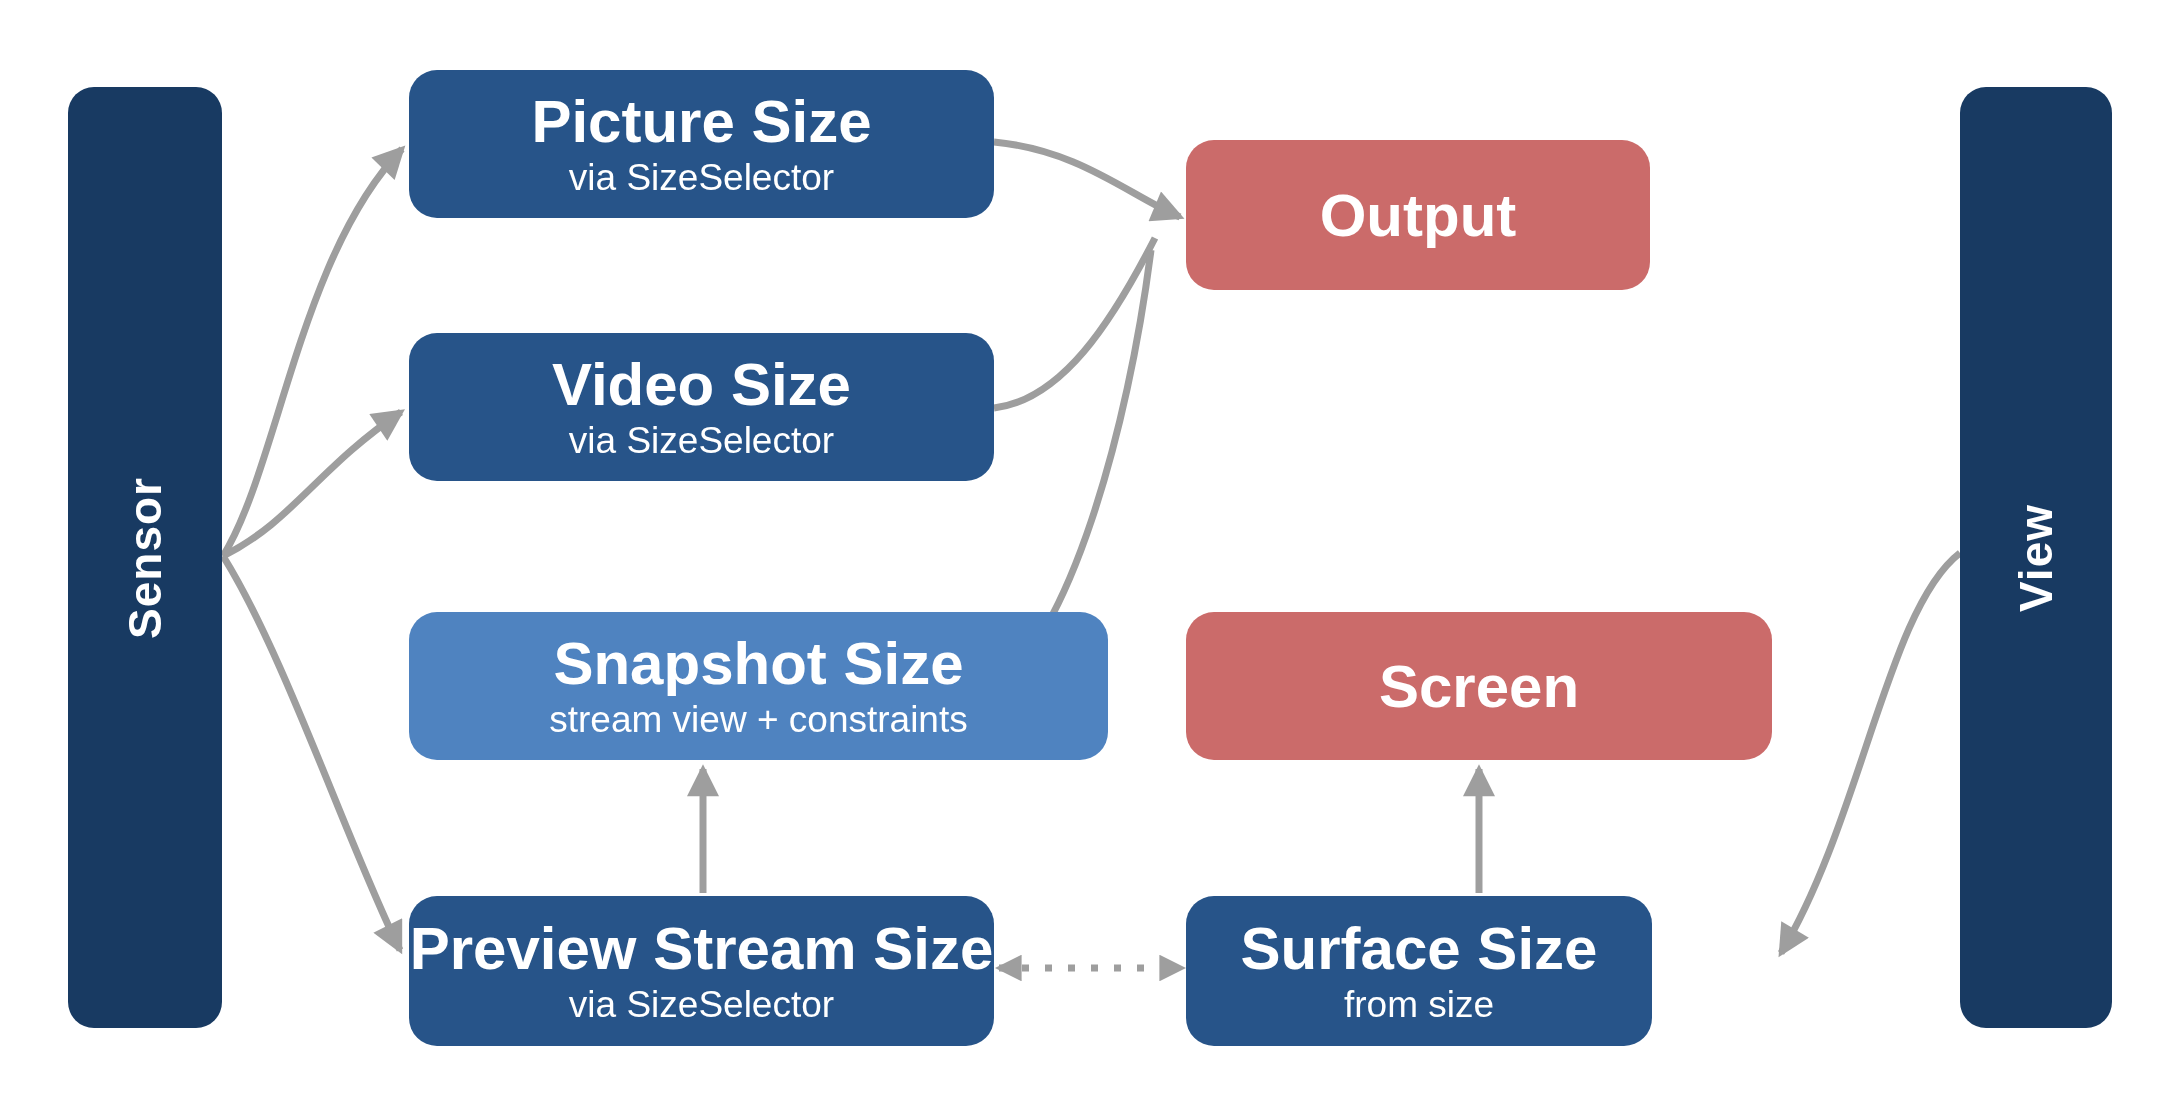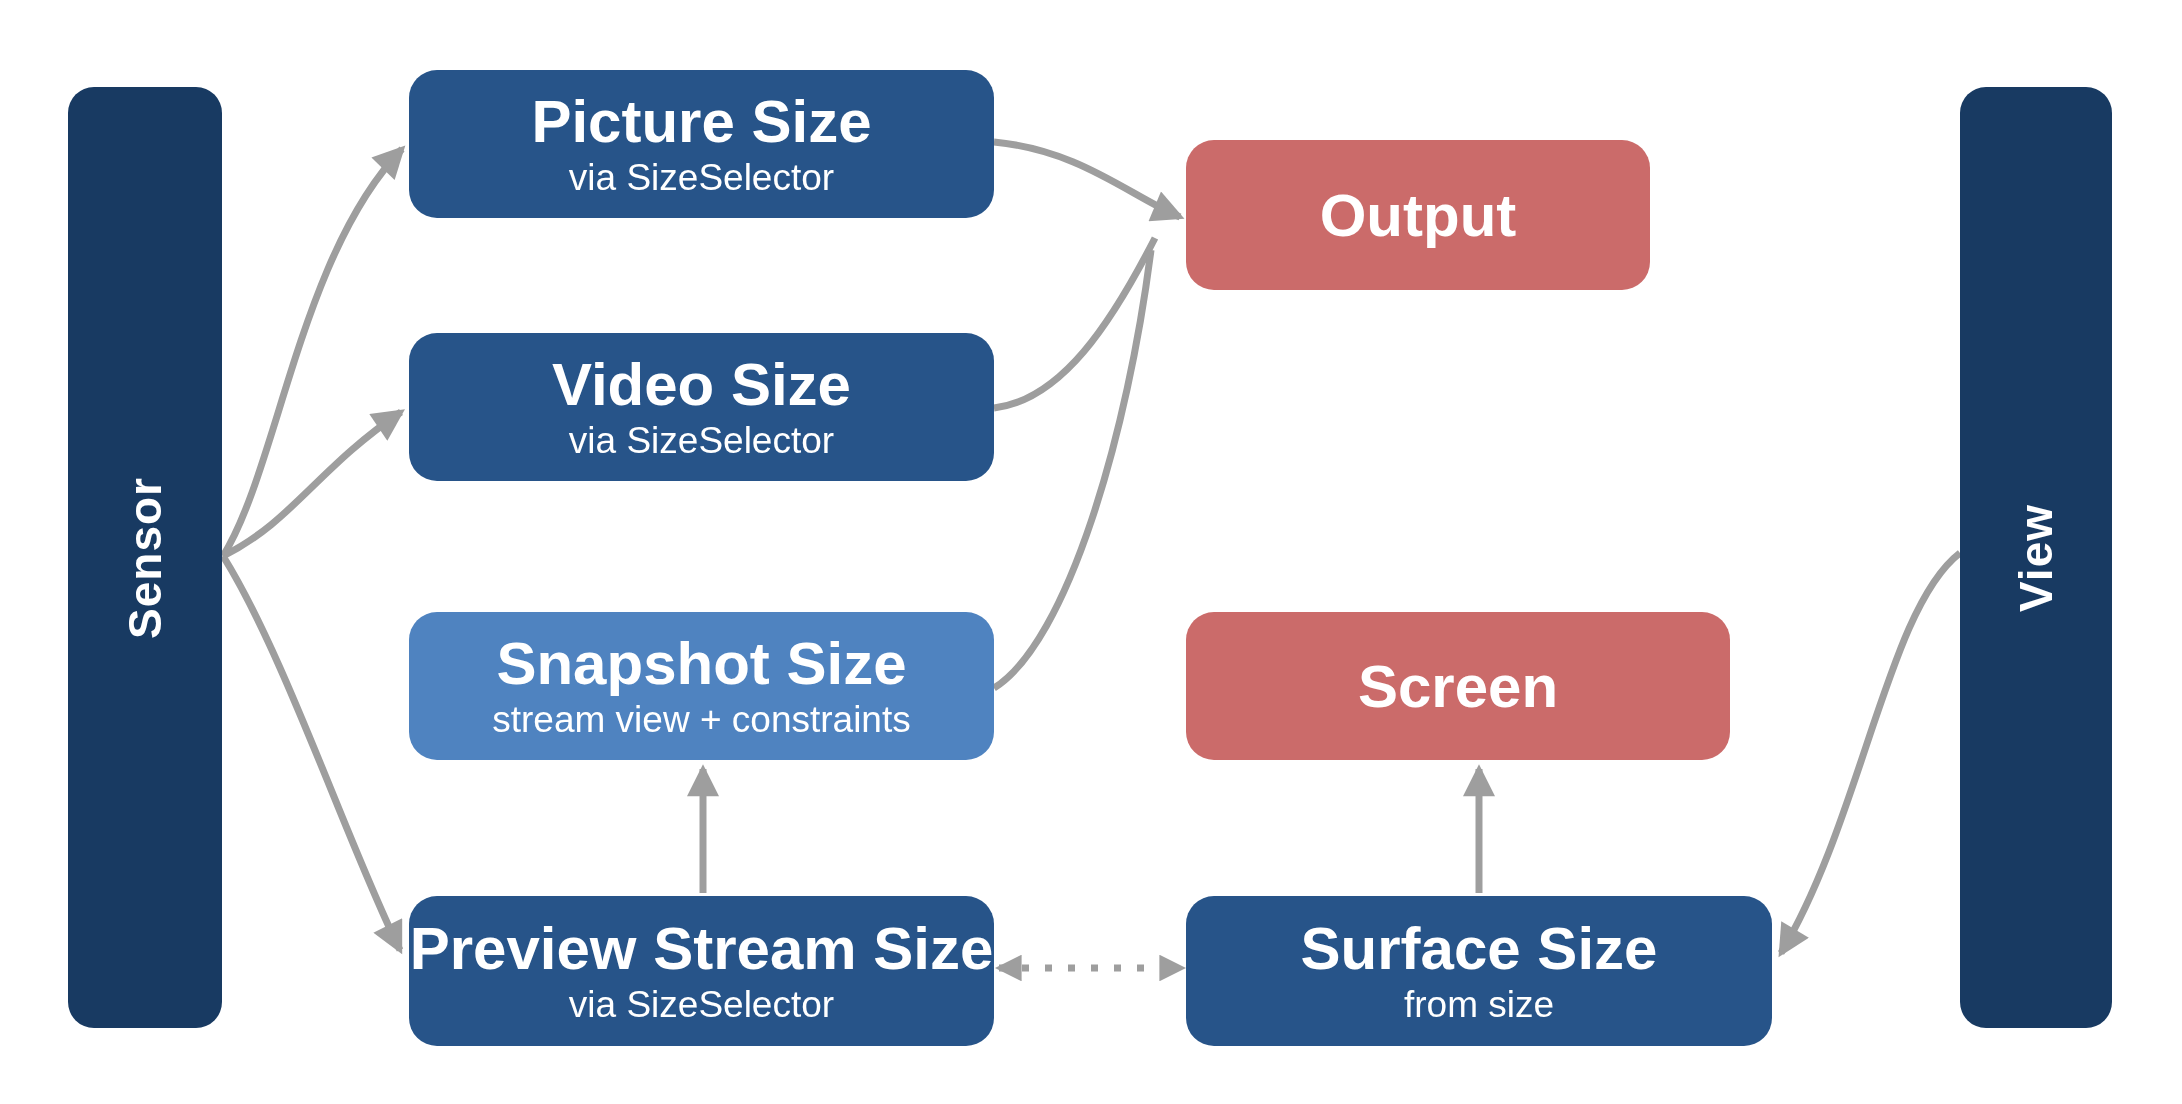--- a/index.html
+++ b/index.html
@@ -41,25 +41,25 @@
   }
   .node .title{font-size:60px;font-weight:700;line-height:1.15;}
   .node .subtitle{font-size:37px;font-weight:400;line-height:1.2;margin-top:0;}
 
   .node.blue{background:var(--blue,#275489);}
   .node.lightblue{background:var(--lightblue,#4f83c0);}
   .node.red{background:var(--red,#cb6b6a);}
 
   .node.picture {left:409px; top:70px;  width:585px; height:148px;}
   .node.video   {left:409px; top:333px; width:585px; height:148px;justify-content:center;}
-  .node.snapshot{left:409px; top:612px; width:585px; height:148px;}
+  .node.snapshot{left:409px; top:612px; width:699px; height:148px;}
   .node.preview {left:409px; top:896px; width:585px; height:150px;}
   .node.output  {left:1186px;top:140px; width:464px; height:150px;}
-  .node.screen  {left:1186px;top:612px; width:544px; height:148px;}
-  .node.surface {left:1186px;top:896px; width:586px; height:150px;}
+  .node.screen  {left:1186px;top:612px; width:586px; height:148px;}
+  .node.surface {left:1186px;top:896px; width:466px; height:150px;}
 </style>
 </head>
 <body>
 
 <div class="canvas">
 
   <svg class="edge-layer" viewBox="0 0 2182 1104" xmlns="http://www.w3.org/2000/svg">
     <defs>
       <marker id="head" viewBox="0 0 10 10" refX="8.5" refY="5" markerWidth="5.5" markerHeight="4.6" orient="auto-start-reverse">
         <path class="arrowhead-shape" d="M0 0 L10 5 L0 10 Z"></path>

